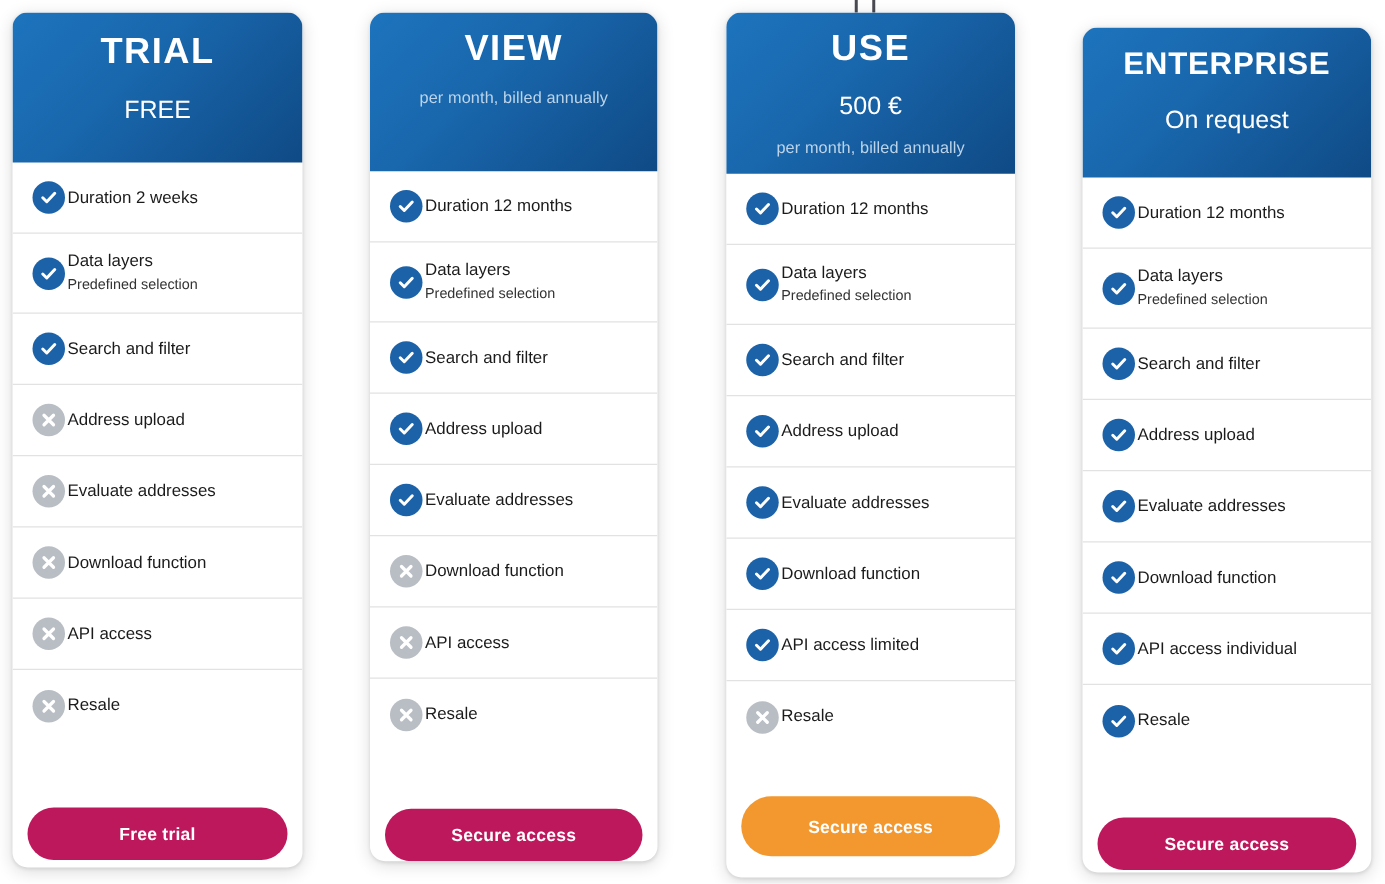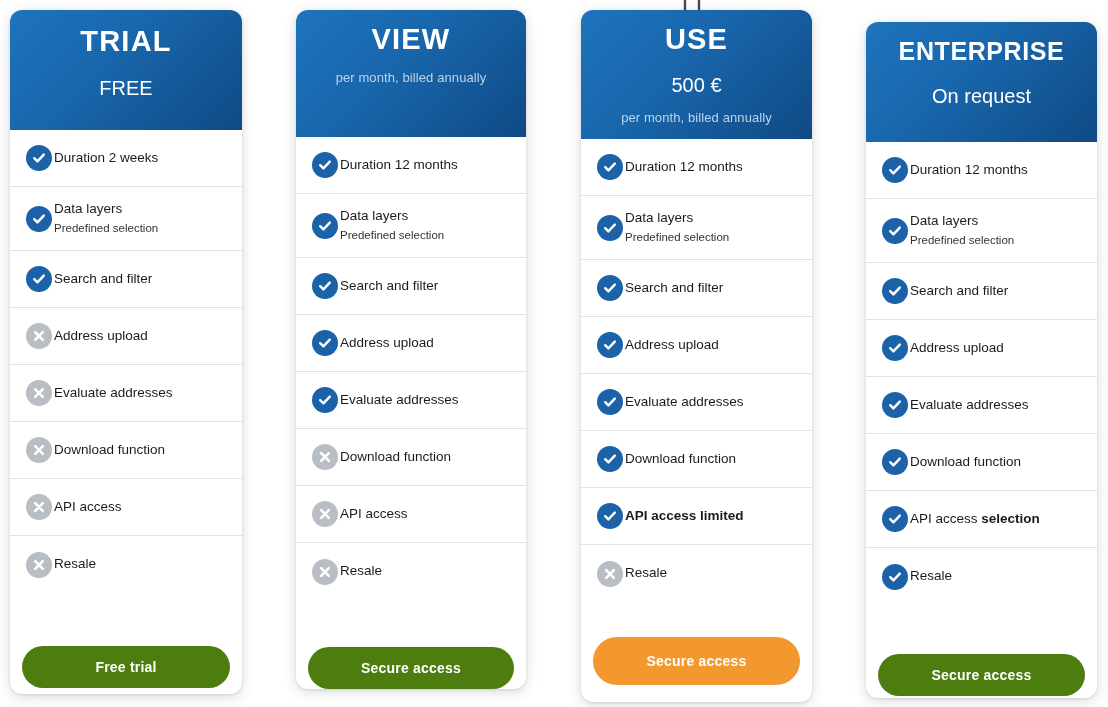--- a/index.html
+++ b/index.html
@@ -124,21 +124,21 @@
   .ftext {
     display: flex;
     flex-direction: column;
     justify-content: center;
     line-height: 1.25;
   }
   .flabel {
     font-size: 13.5px;
     color: #1b1b1b;
   }
-  .flabel b { font-weight: bold; }
+  .flabel b { font-weight: normal; }
   .fsub {
     font-size: 11.5px;
     color: #333333;
     margin-top: 3px;
   }
 
   
   .cta-zone {
     flex: 1 1 auto;
     display: flex;
@@ -155,21 +155,21 @@
     border-radius: 24px;
     padding: 13px 8px;
     font-family: "Liberation Sans", sans-serif;
     font-size: 14px;
     font-weight: bold;
     color: #ffffff;
     cursor: pointer;
     text-align: center;
     letter-spacing: 0.2px;
   }
-  .cta.primary { background: #4d7c0f; margin-top: 32px; }
+  .cta.primary { background: #be185d; margin-top: 32px; }
   .cta.accent  { background: #f2982f; padding: 16px 8px; }
 </style>
 </head>
 <body>
 
 <div id="board">
 
   <div class="pin-wrap">
     <svg width="90" height="30" viewBox="0 0 90 30">
       <path d="M30 0 L30 14 M44 0 L44 14" stroke="#4a4a52" stroke-width="2.4" fill="none"></path>
@@ -523,21 +523,21 @@
               <span class="flabel">Download function</span>
             </span>
           </div>
           <div class="frow">
             <span class="ficon yes">
               <svg width="16" height="16" viewBox="0 0 16 16">
                 <path d="M3.2 8.2 L6.4 11.4 L12.8 4.6" stroke="#ffffff" stroke-width="2.4" fill="none" stroke-linecap="round" stroke-linejoin="round"></path>
               </svg>
             </span>
             <span class="ftext">
-              <span class="flabel">API access <b>selection</b></span>
+              <span class="flabel">API access <b>individual</b></span>
             </span>
           </div>
           <div class="frow">
             <span class="ficon yes">
               <svg width="16" height="16" viewBox="0 0 16 16">
                 <path d="M3.2 8.2 L6.4 11.4 L12.8 4.6" stroke="#ffffff" stroke-width="2.4" fill="none" stroke-linecap="round" stroke-linejoin="round"></path>
               </svg>
             </span>
             <span class="ftext">
               <span class="flabel">Resale</span>

